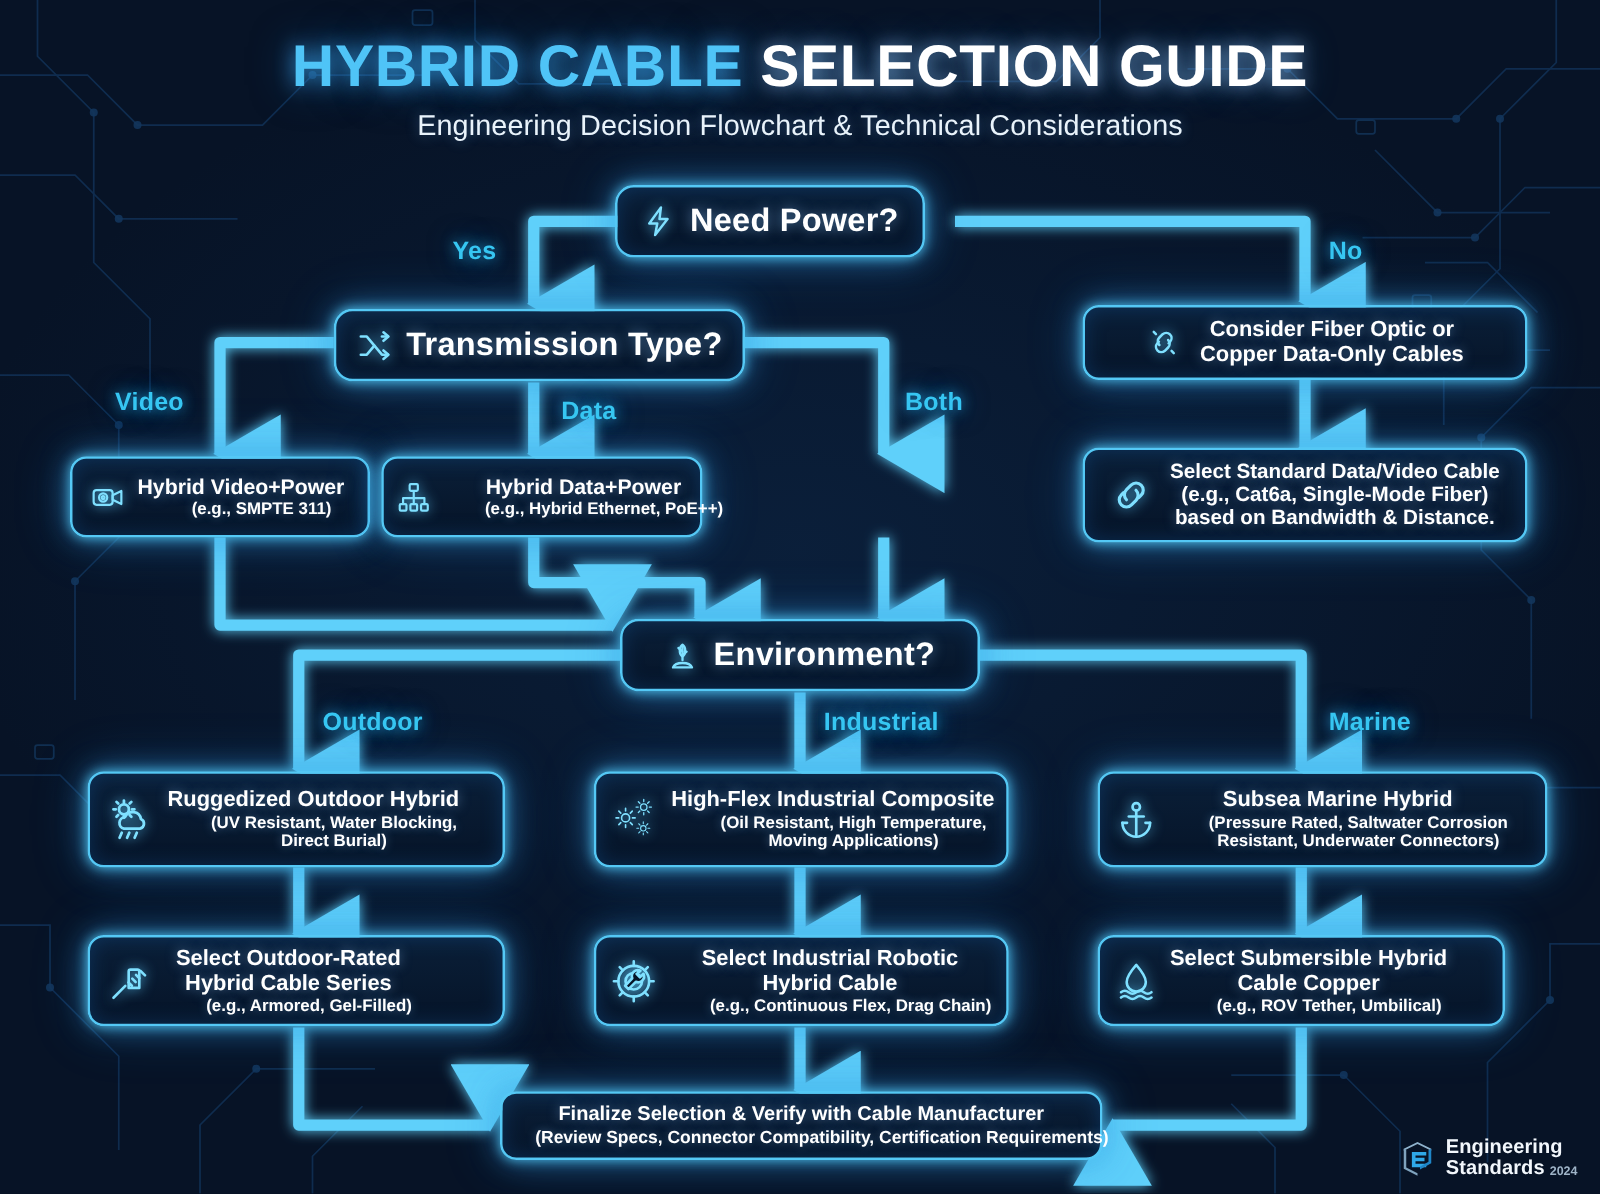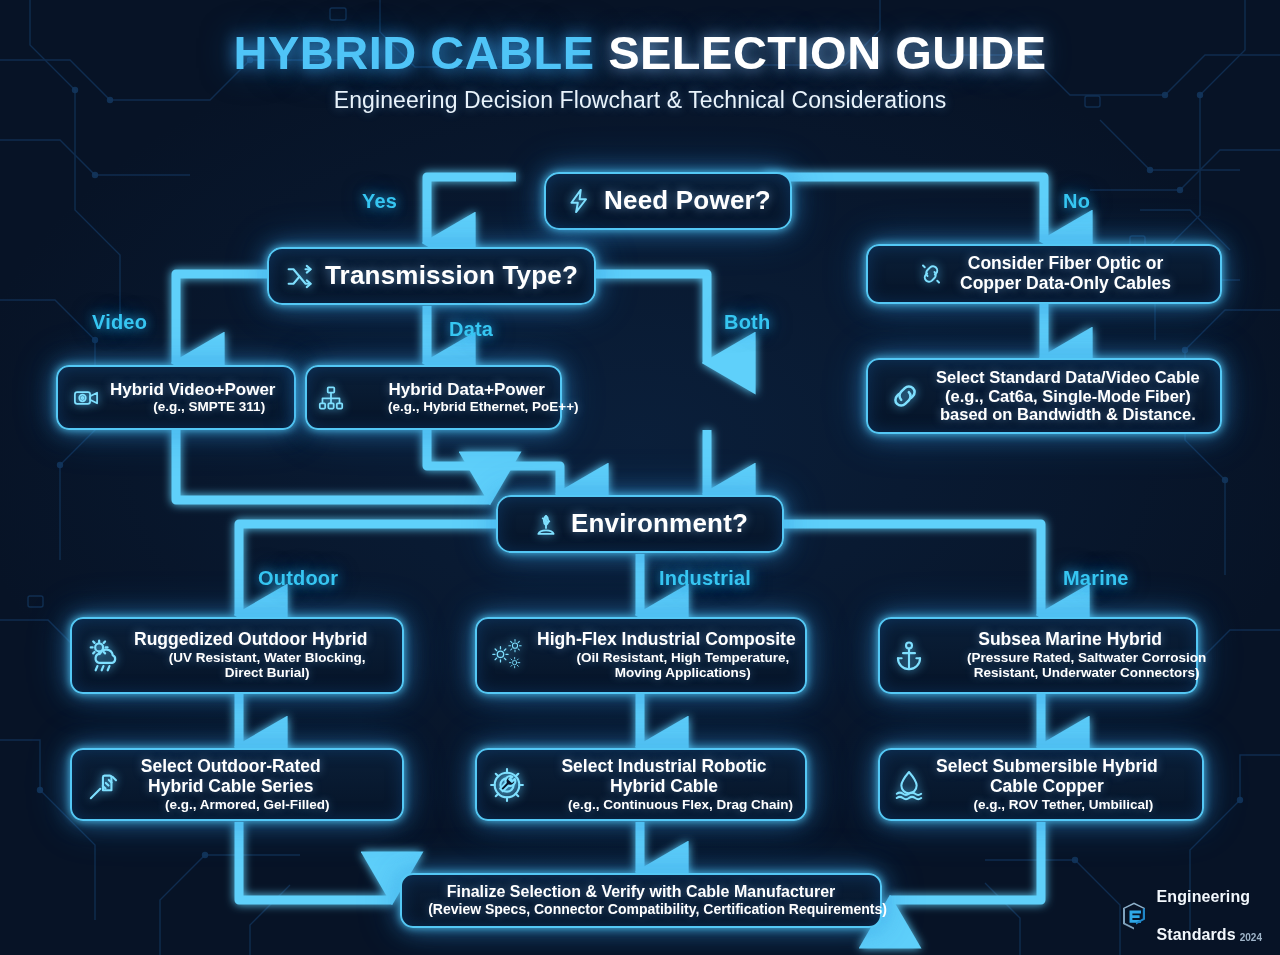--- a/index.html
+++ b/index.html
@@ -130,21 +130,21 @@
     white-space: nowrap;
   }
 
   
   .logo {
     position: absolute;
     right: 18px; bottom: 12px;
     z-index: 7;
     display: flex; align-items: center; gap: 8px;
   }
-  .logo-txt { display: flex; flex-direction: column; line-height: 1.02; gap: 21px; }
+  .logo-txt { display: flex; flex-direction: column; line-height: 1.02; }
   .logo-l1 { color: #f2f7fc; font-size: 16px; font-weight: 700; letter-spacing: 0.1px; }
   .logo-l2 { color: #f2f7fc; font-size: 16px; font-weight: 700; letter-spacing: 0.1px; }
   .logo-yr { color: #9fb4c8; font-size: 10px; font-weight: 700; margin-left: 4px; }
   .logo-row2 { display: flex; align-items: flex-end; }
 </style>
 </head>
 <body>
 
 <div id="stage">
 
@@ -266,21 +266,21 @@
 
   <div class="blabel" style="left:362px; top:190px;">Yes</div>
   <div class="blabel" style="left:1063px; top:190px;">No</div>
   <div class="blabel" style="left:92px;  top:311px;">Video</div>
   <div class="blabel" style="left:449px; top:318px;">Data</div>
   <div class="blabel" style="left:724px; top:311px;">Both</div>
   <div class="blabel" style="left:258px; top:567px;">Outdoor</div>
   <div class="blabel" style="left:659px; top:567px;">Industrial</div>
   <div class="blabel" style="left:1063px;top:567px;">Marine</div>
 
-  <div class="node decision" style="left:544px; top:148px; width:248px; height:58px;margin-top:24px;">
+  <div class="node decision" style="left:492px; top:148px; width:248px; height:58px;">
     <svg class="ico" width="28" height="30" viewBox="0 0 24 24" fill="none" stroke="#7fe0ff" stroke-width="1.7" stroke-linejoin="round" stroke-linecap="round">
       <path d="M13.5 2.5 L5.5 13.5 H11 L9.5 21.5 L18 10.5 H12.5 Z"></path>
     </svg>
     <div class="txt">
         <div class="t1 decision" style="font-size:26px;">Need Power?</div>
       </div>
   </div>
 
   <div class="node decision" style="left:267px; top:247px; width:329px; height:58px;">
     <svg class="ico" width="29" height="29" viewBox="0 0 24 24" fill="none" stroke="#7fe0ff" stroke-width="1.7" stroke-linejoin="round" stroke-linecap="round">
@@ -388,21 +388,21 @@
         <path d="M9 1.6 v2.1 M9 14.3 v2.1 M1.6 9 h2.1 M14.3 9 h2.1 M3.8 3.8 l1.5 1.5 M12.7 12.7 l1.5 1.5 M14.2 3.8 l-1.5 1.5 M5.3 12.7 l-1.5 1.5"></path>
       </g>
     </svg>
     <div class="txt">
       <div class="t1" style="font-size:17.5px;">High-Flex Industrial Composite</div>
       <div class="t2">(Oil Resistant, High Temperature,</div>
       <div class="t2">Moving Applications)</div>
     </div>
   </div>
 
-  <div class="node" style="left:878px; top:617px; width:320px; height:77px; gap:8px; justify-content:flex-start; padding-left:12px;">
+  <div class="node" style="left:878px; top:617px; width:360px; height:77px; gap:8px; justify-content:flex-start; padding-left:12px;">
     <svg class="ico" width="34" height="36" viewBox="0 0 24 24" fill="none" stroke="#7fe0ff" stroke-width="1.5" stroke-linecap="round" stroke-linejoin="round">
       <circle cx="12" cy="4.6" r="2.1"></circle>
       <path d="M12 6.7 V20.5"></path>
       <path d="M7.8 10 h8.4"></path>
       <path d="M4.2 13.6 a7.8 7.8 0 0 0 15.6 0"></path>
       <path d="M4.2 13.6 h2.6 M19.8 13.6 h-2.6"></path>
     </svg>
     <div class="txt">
       <div class="t1" style="font-size:17.5px;">Subsea Marine Hybrid</div>
       <div class="t2">(Pressure Rated, Saltwater Corrosion</div>

